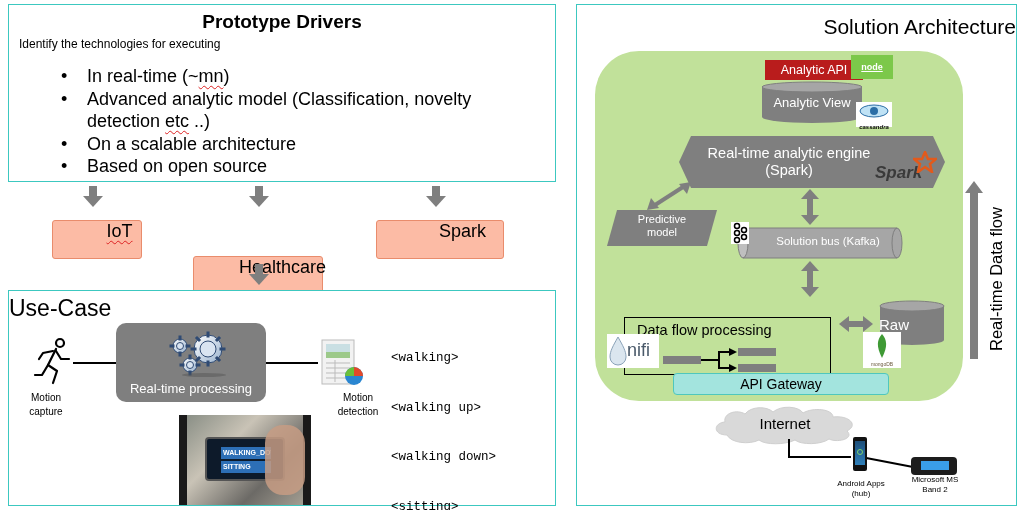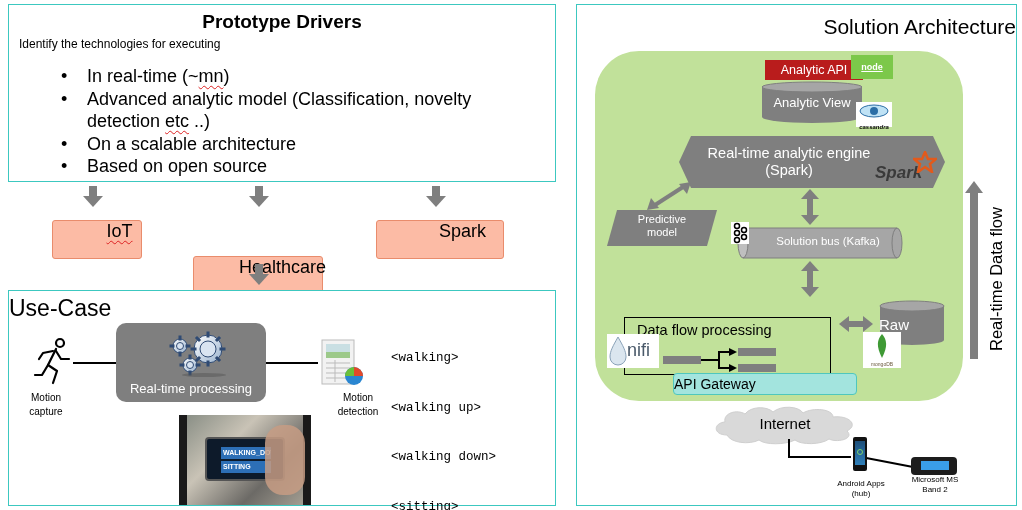--- a/index.html
+++ b/index.html
@@ -267,21 +267,21 @@
     <ellipse cx="33" cy="6" rx="32" ry="5" fill="#a6a6a6" stroke="#7f7f7f"></ellipse>
   </svg>
   <div class="abs" style="left:302px;top:311px;width:66px;text-align:left;padding-right:8px;color:#fff;font-size:15px;">Raw</div>
   <div class="logo" style="left:286px;top:327px;width:38px;height:36px;">
     <svg class="abs" style="left:13px;top:2px;" width="12" height="24" viewBox="0 0 12 24">
         <path d="M6 0 C1 6 0 12 6 24 C12 12 11 6 6 0 Z" fill="#3f9a35"></path>
       </svg>
     <div class="abs" style="left:0;right:0;bottom:1px;font-size:5px;text-align:center;color:#6b5a3e;">mongoDB</div>
   </div>
 
-  <div class="abs" style="left:96px;top:368px;width:184px;height:22px;background:#a3e4de;border:1px solid #4fc7bd;border-radius:4px;font-size:14px;line-height:20px;">API Gateway</div>
+  <div class="abs" style="left:96px;top:368px;width:216px;height:22px;background:#a3e4de;border:1px solid #4fc7bd;border-radius:4px;text-align:center;font-size:14px;line-height:20px;">API Gateway</div>
 
   <svg class="abs" style="left:388px;top:176px;" width="18" height="178" viewBox="0 0 18 178">
     <rect x="5" y="10" width="8" height="168" fill="#7f7f7f"></rect>
     <polygon points="9,0 18,12 0,12" fill="#7f7f7f"></polygon>
   </svg>
   <div class="abs" style="left:410px;top:346px;transform:rotate(-90deg);transform-origin:0 0;white-space:nowrap;font-size:16.5px;">Real-time Data flow</div>
 
   <svg class="abs" style="left:132px;top:400px;" width="152" height="40" viewBox="0 0 152 40">
     <path d="M18 30 C4 30 4 18 16 17 C14 8 28 4 36 9 C42 1 58 1 64 7 C72 0 90 1 94 8 C104 2 124 4 124 12 C140 10 150 20 138 26 C146 34 128 38 120 34 C112 40 92 40 86 35 C76 40 56 40 50 35 C40 40 22 38 18 30 Z" fill="#d9d9d9" stroke="#cfcfcf"></path>
   </svg>

